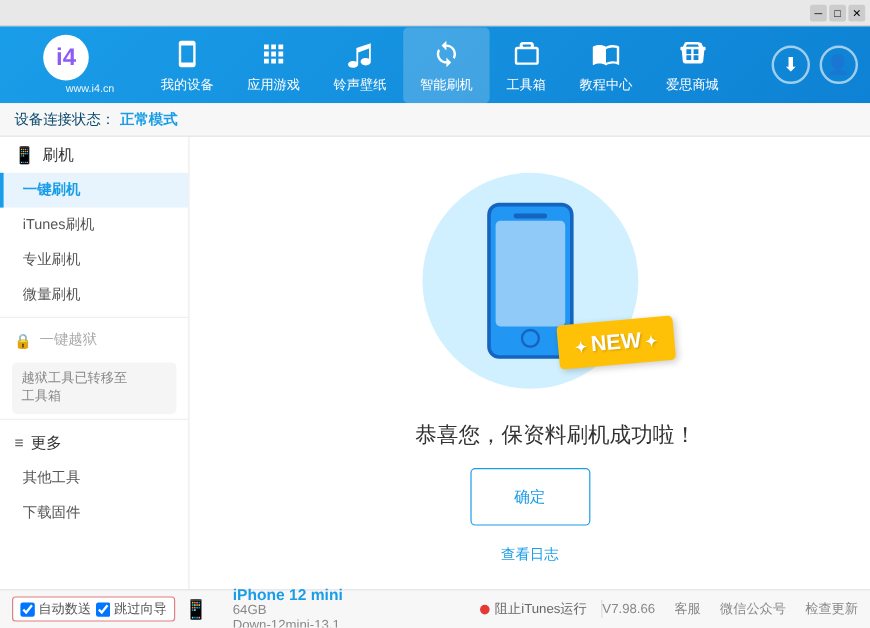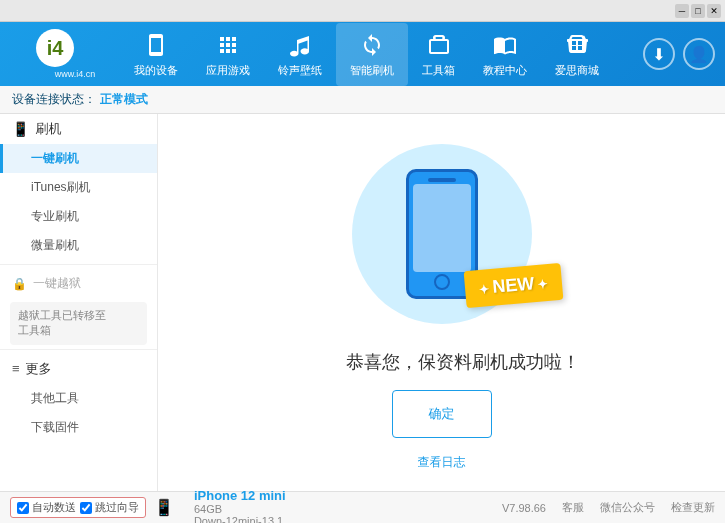--- a/index.html
+++ b/index.html
@@ -48,21 +48,21 @@
       font-size: 10px;
     }
     .logo-circle {
       width: 38px; height: 38px;
       background: white;
       border-radius: 50%;
       display: flex; align-items: center; justify-content: center;
       margin-bottom: 2px;
     }
     .logo-icon {
-      color: #4d7c0f;
+      color: #8b5cf6;
       font-size: 20px;
       font-weight: bold;
     }
     .logo-text { font-size: 9px; color: rgba(255,255,255,0.9); padding-left: 40px; }
 
     .nav-items {
       display: flex;
       flex: 1;
       justify-content: center;
       gap: 0;
@@ -136,21 +136,21 @@
       font-size: 13px;
       color: #333;
       cursor: pointer;
     }
     .sidebar-section-icon {
       color: #1a9de8;
       margin-right: 6px;
       font-size: 14px;
     }
     .sidebar-item {
-      padding: 6px 16px 6px 28px;
+      padding: 6px 16px 6px 16px;
       font-size: 12px;
       color: #555;
       cursor: pointer;
       border-left: 3px solid transparent;
     }
     .sidebar-item.active {
       background: #e8f4fd;
       color: #1a9de8;
       border-left: 3px solid #1a9de8;
       font-weight: bold;
@@ -564,20 +564,24 @@
     </div>
 
     <span class="device-icon">📱</span>
     <div class="device-info">
       <span class="device-name">iPhone 12 mini</span>
       <span class="device-storage">64GB</span>
       <span class="device-os">Down-12mini-13,1</span>
     </div>
   </div>
 
+  <div class="itunes-status">
+    <div class="red-dot"></div>
+    <span>阻止iTunes运行</span>
+  </div>
 
   <div class="bottom-right">
     <span>V7.98.66</span>
     <span class="bottom-link">客服</span>
     <span class="bottom-link">微信公众号</span>
     <span class="bottom-link">检查更新</span>
   </div>
 </div>
 
 </body></html>

